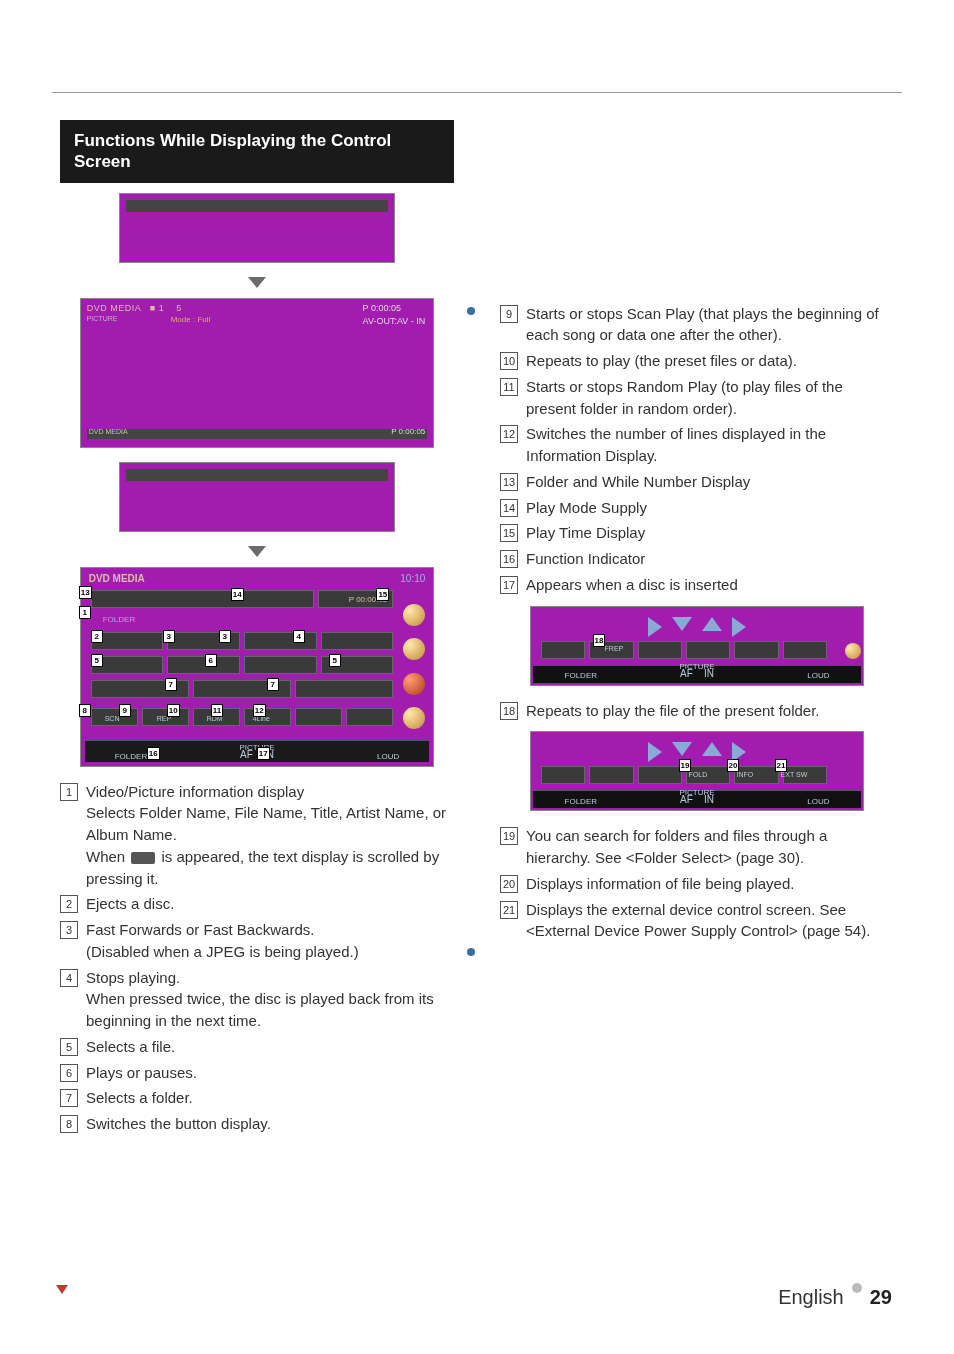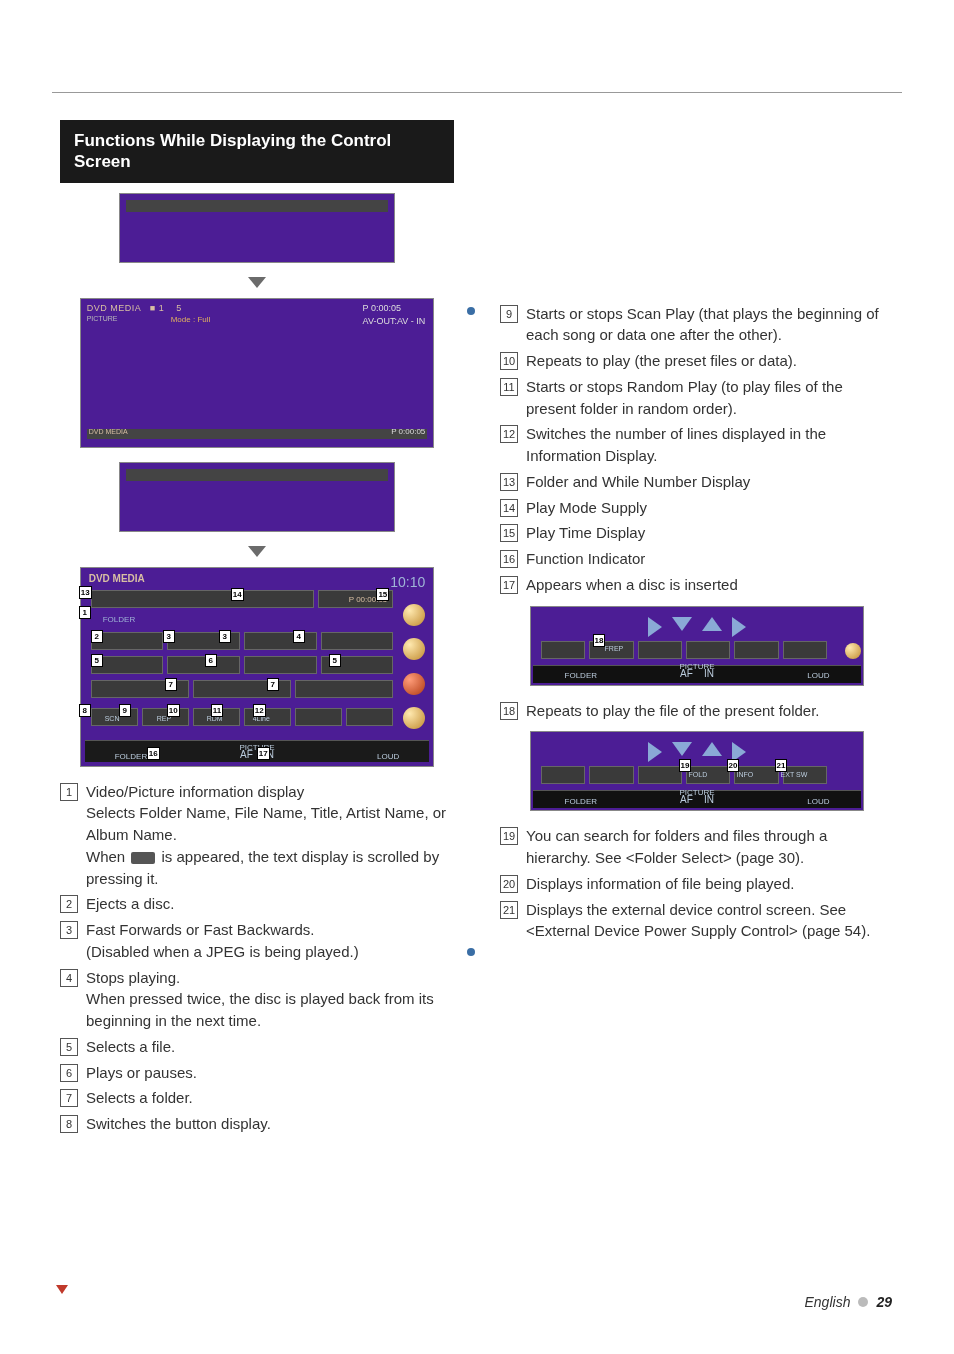--- a/index.html
+++ b/index.html
@@ -37,21 +37,21 @@
     padding: 10px 14px 10px 14px;
     line-height: 1.25;
     margin-bottom: 10px;
   }
   .intro {
     margin-bottom: 18px;
   }
 
   
   .fig {
-    background: #4c1d95;
+    background: #a21caf;
     border: 1px solid #888;
     margin: 10px auto 14px auto;
     position: relative;
     color: #fff;
     font-size: 10px;
   }
   .fig .bar {
     position: absolute;
     left: 6px; right: 6px; bottom: 8px;
     height: 10px;
@@ -110,25 +110,24 @@
     border-radius: 2px;
     vertical-align: middle;
     margin: 0 2px;
     position: relative;
   }
 
   .footer {
     position: absolute;
     bottom: 42px;
     right: 62px;
-    font-size: 14px;
+    font-size: 20px;
     display: flex;
-    align-items: center;
+    align-items: flex-start;
     gap: 8px;
-    font-style: italic;
   }
   .footer .dot {
     width: 10px; height: 10px; border-radius: 50%; background: #bbb;
   }
   .footer .pg { font-weight: 700; color: #222; }
   .red-tri {
     position: absolute;
     left: 56px;
     bottom: 60px;
     width: 0; height: 0;
@@ -169,21 +168,21 @@
     display: flex;
     flex-direction: column;
     justify-content: space-around;
   }
   .fig .orb {
     width: 22px; height: 22px; border-radius: 50%;
     background: radial-gradient(circle at 30% 30%, #ffe9b0, #c08a2e);
   }
   .fig .orb.red { background: radial-gradient(circle at 30% 30%, #ff9d7a, #b03a12); }
   .fig .dvd-label { position:absolute; top:4px; left:8px; font-size:10px; color:#d8bfa3; font-weight:700; }
-  .fig .time-label { position:absolute; top:4px; right:8px; font-size:14px; color:#9fb4d6; }
+  .fig .time-label { position:absolute; top:4px; right:8px; font-size:10px; color:#9fb4d6; }
   .fig .stat-left { position:absolute; bottom:3px; left:34px; font-size:8px; color:#bcd; }
   .fig .stat-mid  { position:absolute; bottom:3px; left:50%; transform:translateX(-50%); font-size:10px; color:#bcd; }
   .fig .stat-mid2 { position:absolute; bottom:12px; left:50%; transform:translateX(-50%); font-size:8px; color:#bcd; }
   .fig .stat-right{ position:absolute; bottom:3px; right:34px; font-size:8px; color:#bcd;margin-left:12px; }
   .playback-tris {
     display:flex; justify-content:center; gap:10px; padding-top:10px;
   }
   .playback-tris .t {
     width:0;height:0;
     border-top:10px solid transparent;

